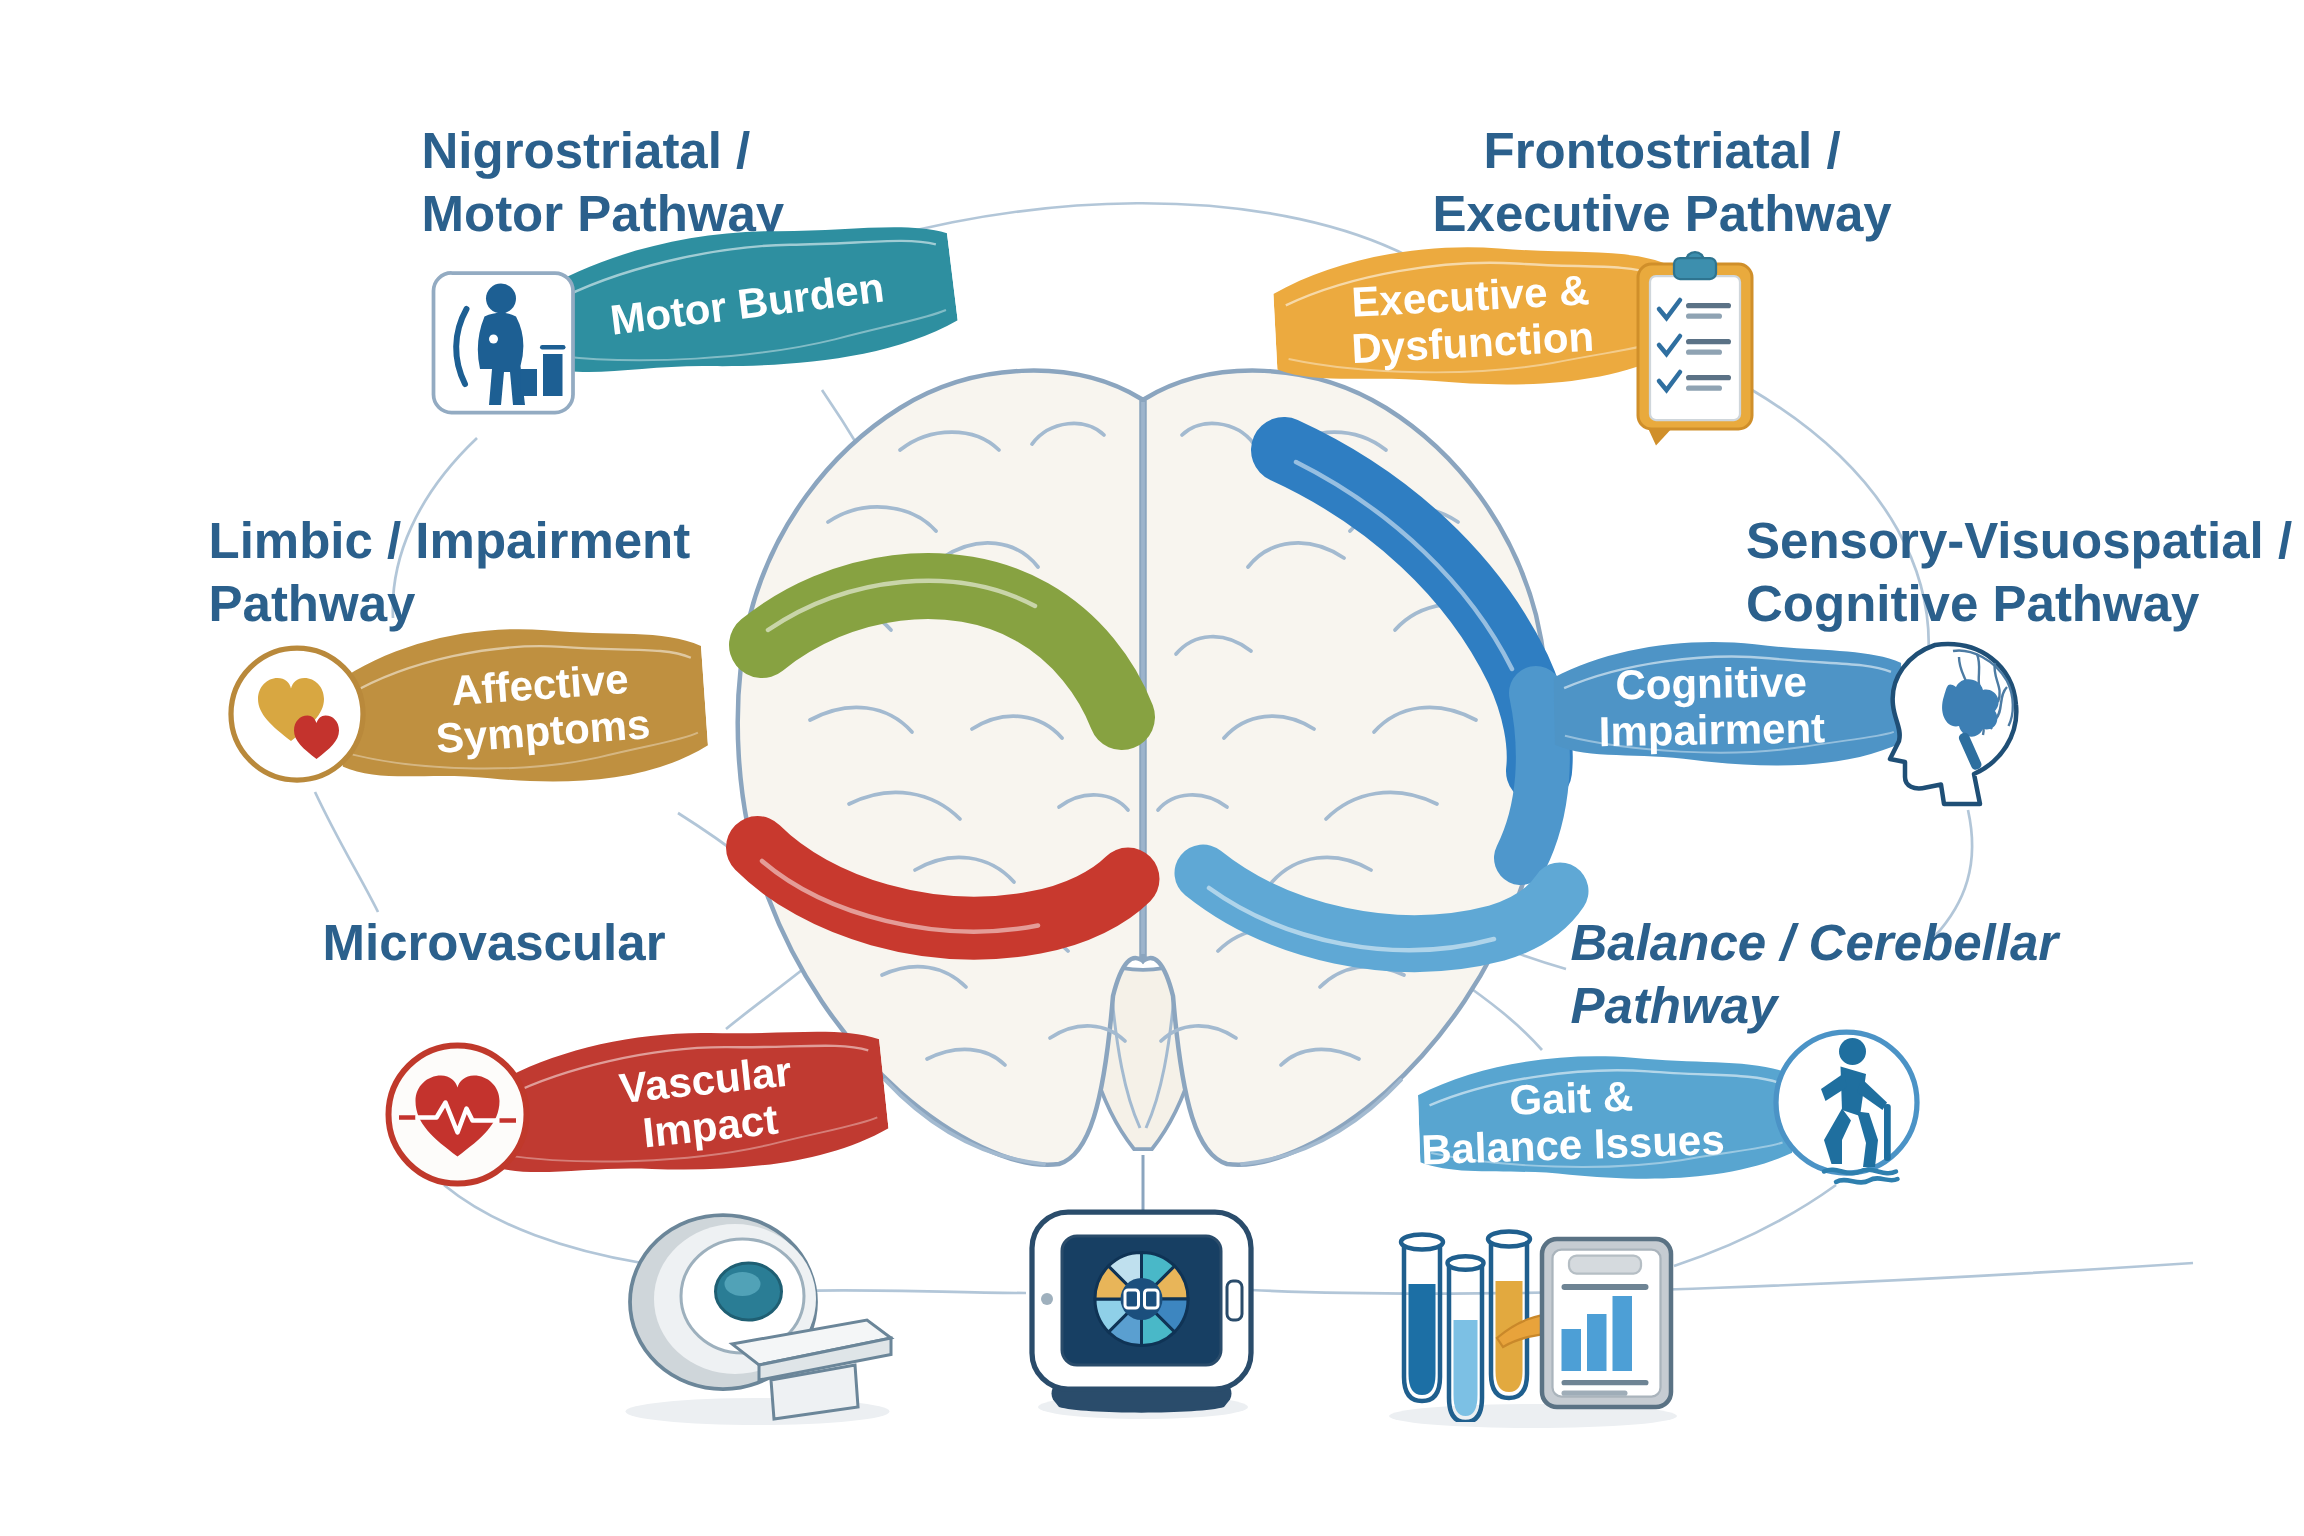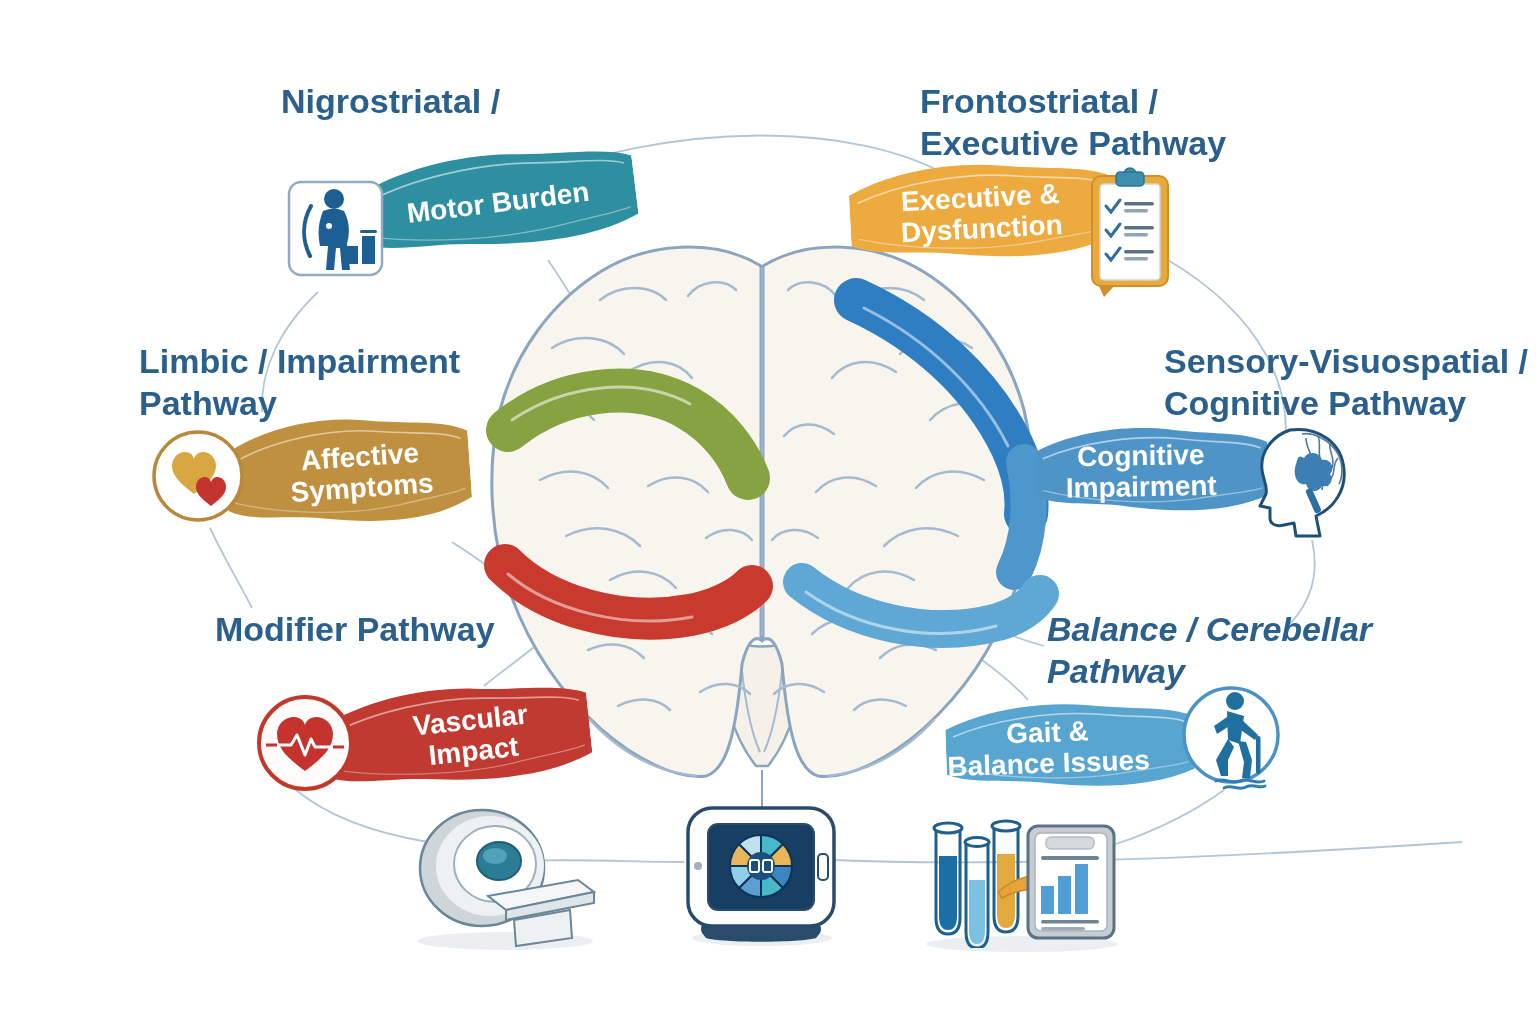--- a/index.html
+++ b/index.html
@@ -101,35 +101,36 @@
       <path d="M 856,300 C 926,332 982,384 1012,446 C 1024,472 1028,496 1026,514" stroke="#2f7ec2" stroke-width="44"></path>
       <path d="M 864,308 C 928,340 980,390 1008,446" stroke="#ffffff" stroke-width="3" opacity="0.5"></path>
       <path d="M 1024,462 C 1032,500 1030,540 1014,572" stroke="#4e97cc" stroke-width="36"></path>
       <path d="M 802,582 C 852,622 930,640 998,622 C 1018,616 1032,606 1040,594" stroke="#5fa8d5" stroke-width="38"></path>
       <path d="M 806,592 C 856,628 930,644 996,626" stroke="#ffffff" stroke-width="3" opacity="0.5"></path>
     </g>
   </svg>
 
   <div class="heading" style="left:281px;top:80px;">
     <div>Nigrostriatal /</div>
-  </div>
-  <div class="heading" style="left:920px;top:80px;">
+    <div>Motor Pathway</div>
+  </div>
+  <div class="heading" style="left:955px;top:80px;text-align:center;">
     <div>Frontostriatal /</div>
     <div>Executive Pathway</div>
   </div>
   <div class="heading" style="left:139px;top:340px;">
     <div>Limbic / Impairment</div>
     <div>Pathway</div>
   </div>
   <div class="heading" style="left:1124px;top:340px;margin-left:40px;">
     <div>Sensory-Visuospatial /</div>
     <div>Cognitive Pathway</div>
   </div>
   <div class="heading" style="left:215px;top:608px;">
-    <div>Modifier Pathway</div>
+    <div>Microvascular</div>
   </div>
   <div class="heading" style="left:1047px;top:608px;font-style:italic;">
     <div>Balance / Cerebellar</div>
     <div>Pathway</div>
   </div>
 
   <div class="ribbon" style="left:360px;top:150px;width:276px;height:104px;transform:rotate(-7deg);">
     <svg viewBox="0 0 100 40" preserveAspectRatio="none">
       <path d="M0,11 C16,3 38,0 58,2.5 C76,5 90,4 100,8.5 L100,31 C82,39 58,37.5 40,35 C24,32.5 10,34.5 0,30 Z" fill="#2e8fa0"></path>
       <path d="M3,14 C20,7 44,4.5 62,6.5 C78,8.5 90,8 97,11" fill="none" stroke="#ffffff" opacity="0.55" vector-effect="non-scaling-stroke" stroke-width="1.6"></path>

